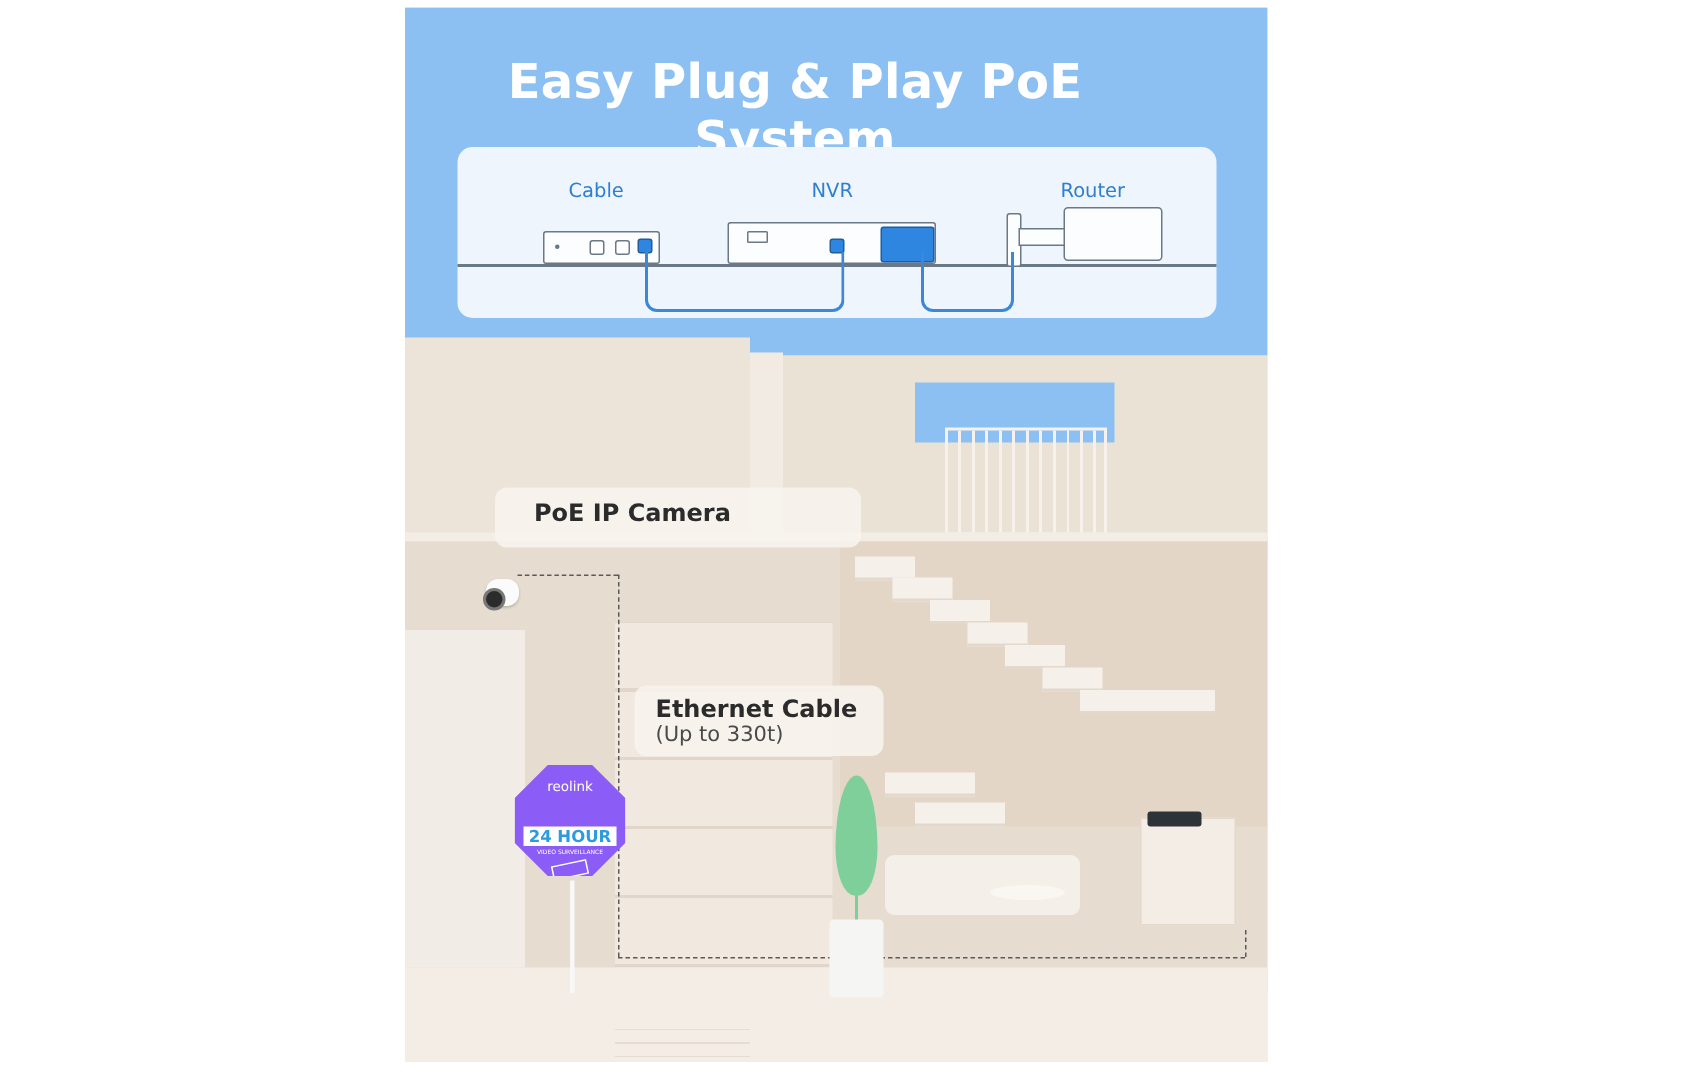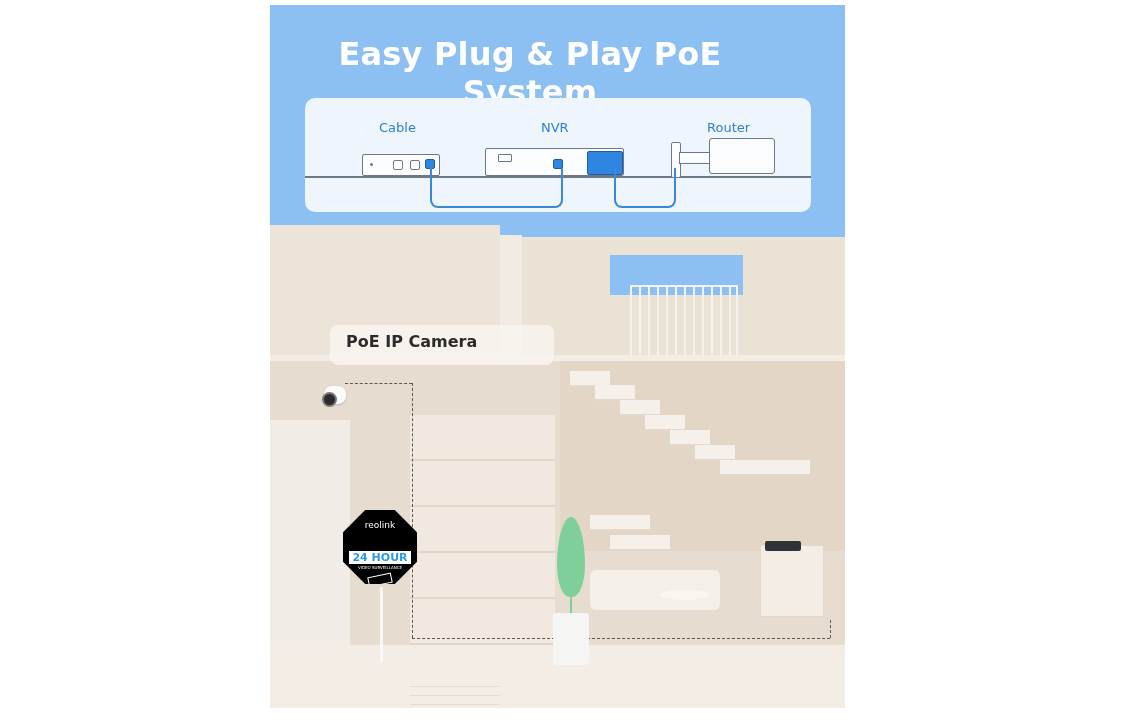--- a/index.html
+++ b/index.html
@@ -96,23 +96,27 @@
 
   <div style="position:absolute;left:54px;top:381px;width:22px;height:18px;background:#fbfbfb;border-radius:8px;box-shadow:0 1px 2px rgba(0,0,0,0.2);">
     <div style="position:absolute;left:-2px;top:6px;width:11px;height:11px;border-radius:50%;background:#2b2b2b;border:2px solid #777;"></div>
   </div>
 
   <div style="position:absolute;left:287px;top:512px;width:28px;height:80px;background:#7fcf9a;border-radius:50% 50% 45% 45% / 60% 60% 40% 40%;"></div>
   <div style="position:absolute;left:300px;top:585px;width:2px;height:25px;background:#7fcf9a;"></div>
   <div style="position:absolute;left:283px;top:608px;width:36px;height:52px;background:#f5f5f3;border-radius:3px;"></div>
 
   <div style="position:absolute;left:110px;top:582px;width:3px;height:75px;background:#f8f8f8;"></div>
-  <div style="position:absolute;left:73px;top:505px;width:74px;height:74px;background:#000000;clip-path:polygon(30% 0,70% 0,100% 30%,100% 70%,70% 100%,30% 100%,0 70%,0 30%);text-align:center;color:#fff;">
+  <div style="position:absolute;left:73px;top:505px;width:74px;height:74px;background:#8b5cf6;clip-path:polygon(30% 0,70% 0,100% 30%,100% 70%,70% 100%,30% 100%,0 70%,0 30%);text-align:center;color:#fff;">
     <div style="font-size:9px;margin-top:10px;">reolink</div>
     <div style="margin:21px 6px 0;background:#ffffff;color:#2e9be0;font-weight:bold;font-size:11px;line-height:13px;">24 HOUR</div>
     <div style="font-size:4px;margin-top:1px;">VIDEO SURVEILLANCE</div>
     <div style="margin:5px auto 0;width:22px;height:8px;border:1px solid #fff;transform:rotate(-12deg);"></div>
   </div>
 
-  <div class="bubble" style="left:60px;top:320px;width:192px;height:26px;padding:7px 16px;">
+  <div class="bubble" style="left:60px;top:320px;width:192px;height:26px;padding:7px 26px;">
     <span class="t">PoE IP Camera</span>
+  </div>
+  <div class="bubble" style="left:153px;top:452px;width:138px;">
+    <span class="t">Ethernet Cable</span>
+    <span class="s">(Up to 330t)</span>
   </div>
 </div>
 
 </body></html>

